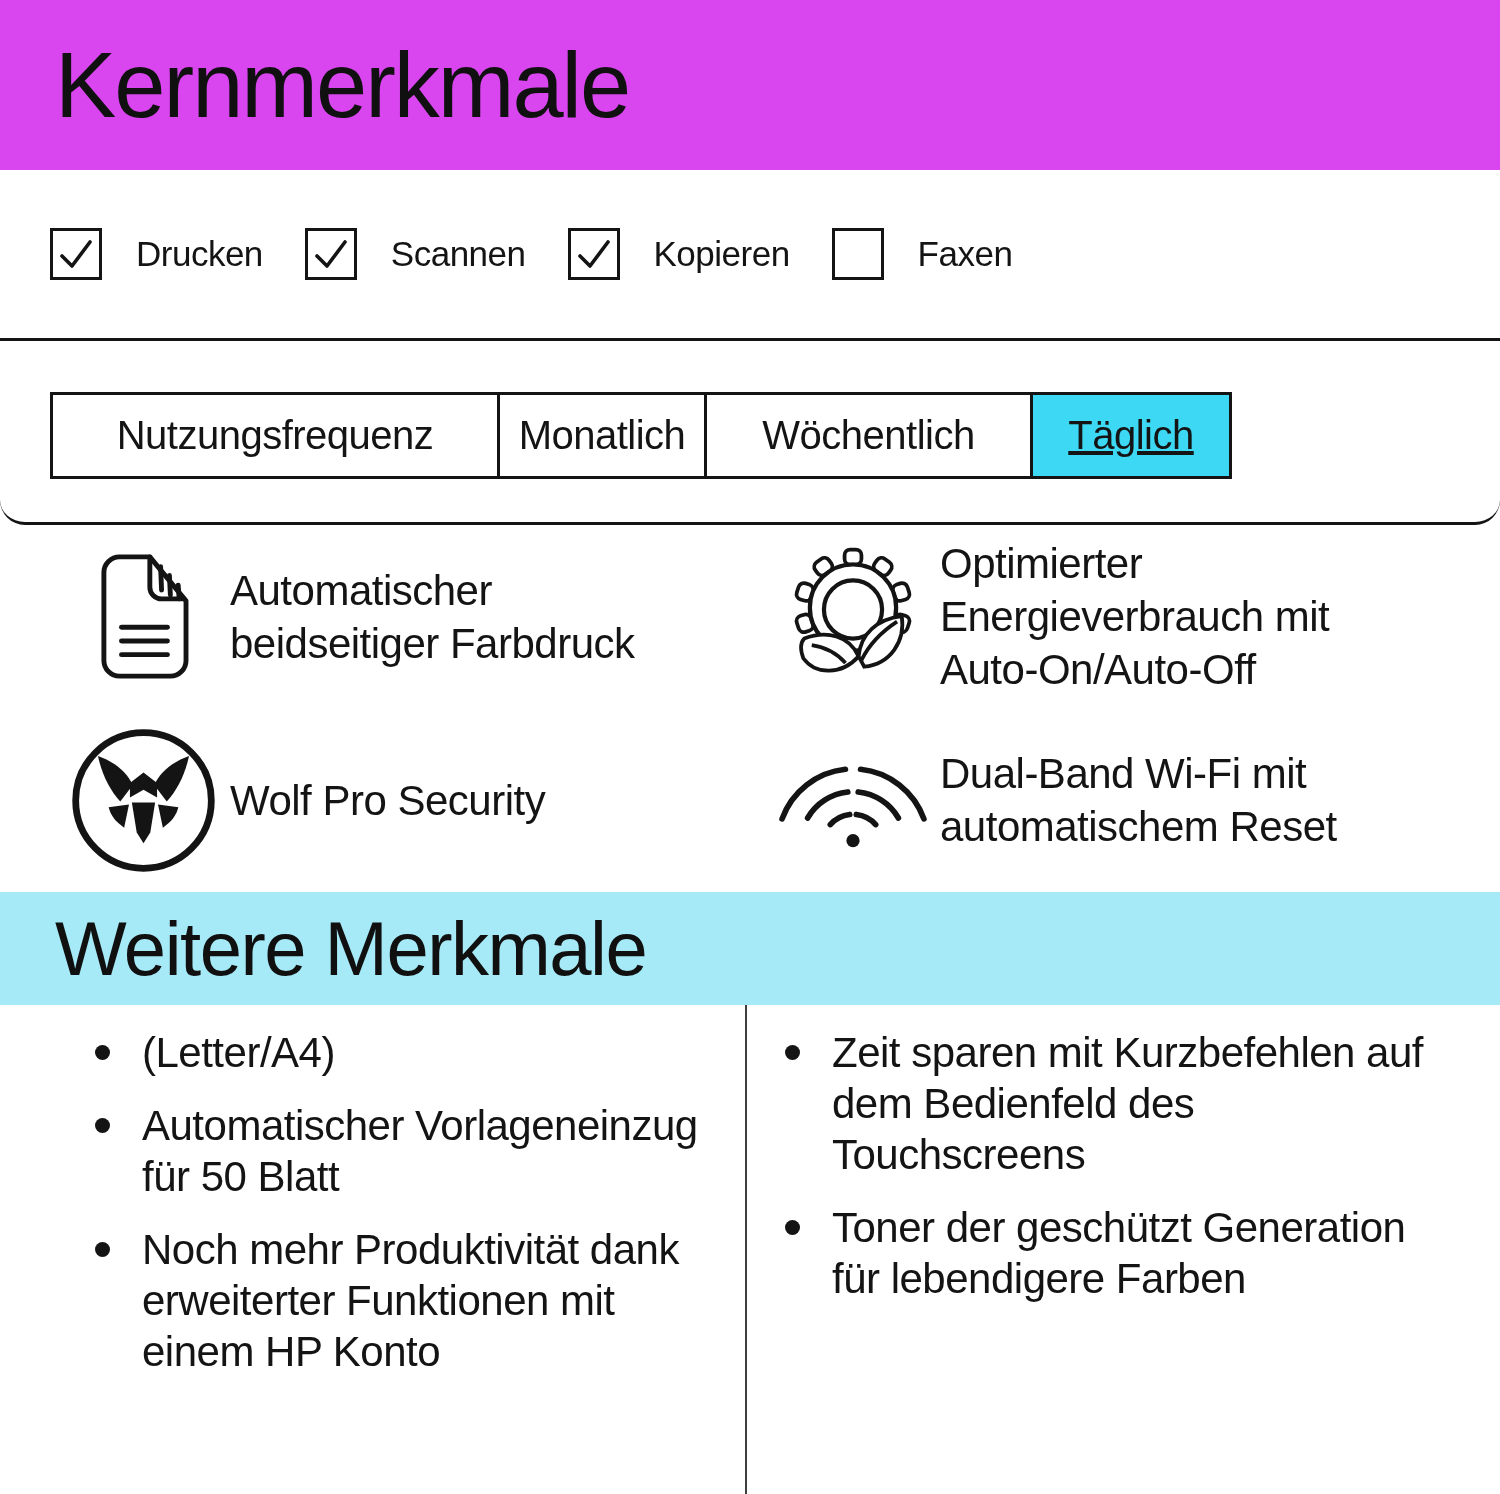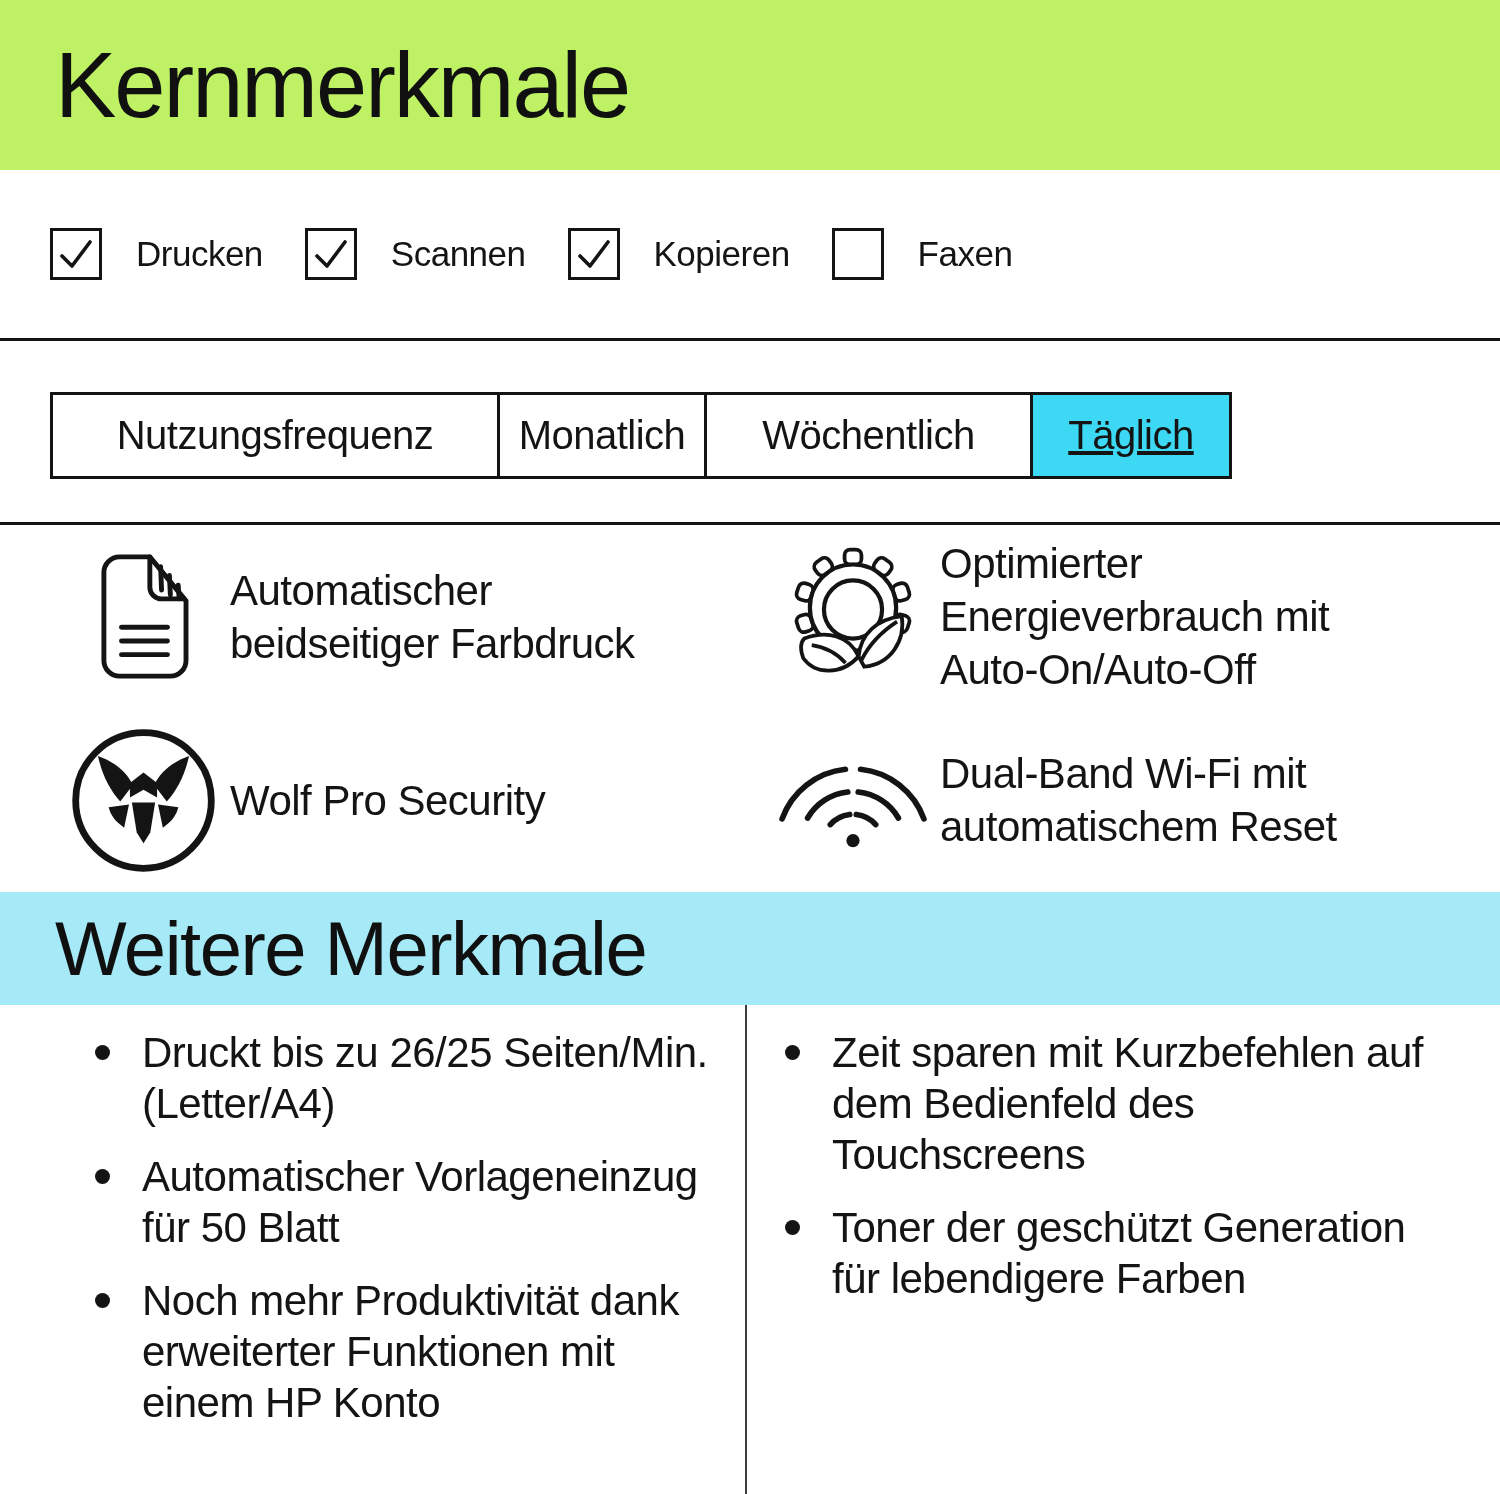--- a/index.html
+++ b/index.html
@@ -6,39 +6,39 @@
   html,body { background:#ffffff; }
   body {
     width:1500px; height:1494px;
     font-family:"Liberation Sans", sans-serif;
     color:#141414; overflow:hidden; position:relative;
   }
   .page { width:1500px; height:1494px; display:flex; flex-direction:column; }
 
   
   .band-top {
-    height:170px; background:#bef264;
+    height:170px; background:#d946ef;
     display:flex; align-items:center; padding-left:55px; flex:none;
   }
   .band-top h1 { font-size:92px; font-weight:500; letter-spacing:-2px; color:#101010; }
 
   
   .caps {
     height:171px; border-bottom:3px solid #141414; flex:none;
     display:flex; align-items:center; padding-left:50px; gap:42px;
   }
   .cap { display:flex; align-items:center; }
   .checkbox {
     width:52px; height:52px; border:3px solid #141414; background:#fff;
     display:flex; align-items:center; justify-content:center; flex:none;
   }
   .cap .label { font-size:35px; margin-left:34px; letter-spacing:-0.5px; }
 
   
-  .usage-wrap { height:184px; border-bottom:3px solid #141414; flex:none; padding:51px 0 0 50px; }
+  .usage-wrap { height:184px; border-bottom:3px solid #141414; flex:none; padding:51px 0 0 50px;border-radius:25px; }
   .usage { display:flex; }
   .ucell {
     height:87px; border:3px solid #141414; background:#fff;
     display:flex; align-items:center; justify-content:center;
     font-size:40px; letter-spacing:-0.5px;
   }
   .ucell + .ucell { border-left:none; }
   .u-head  { width:450px; }
   .u-opt1  { width:207px; }
   .u-opt2  { width:326px; }
@@ -216,21 +216,20 @@
     </div>
   </div>
 
   <div class="band-2">
     <h2>Weitere Merkmale</h2>
   </div>
 
   <div class="more">
     <div class="mcol mcol-left">
       <div class="bullet">
-        <div>Druckt bis zu 26/25 Seiten/Min.</div>
         <div>(Letter/A4)</div>
       </div>
       <div class="bullet">
         <div>Automatischer Vorlageneinzug</div>
         <div>für 50 Blatt</div>
       </div>
       <div class="bullet">
         <div>Noch mehr Produktivität dank</div>
         <div>erweiterter Funktionen mit</div>
         <div>einem HP Konto</div>

